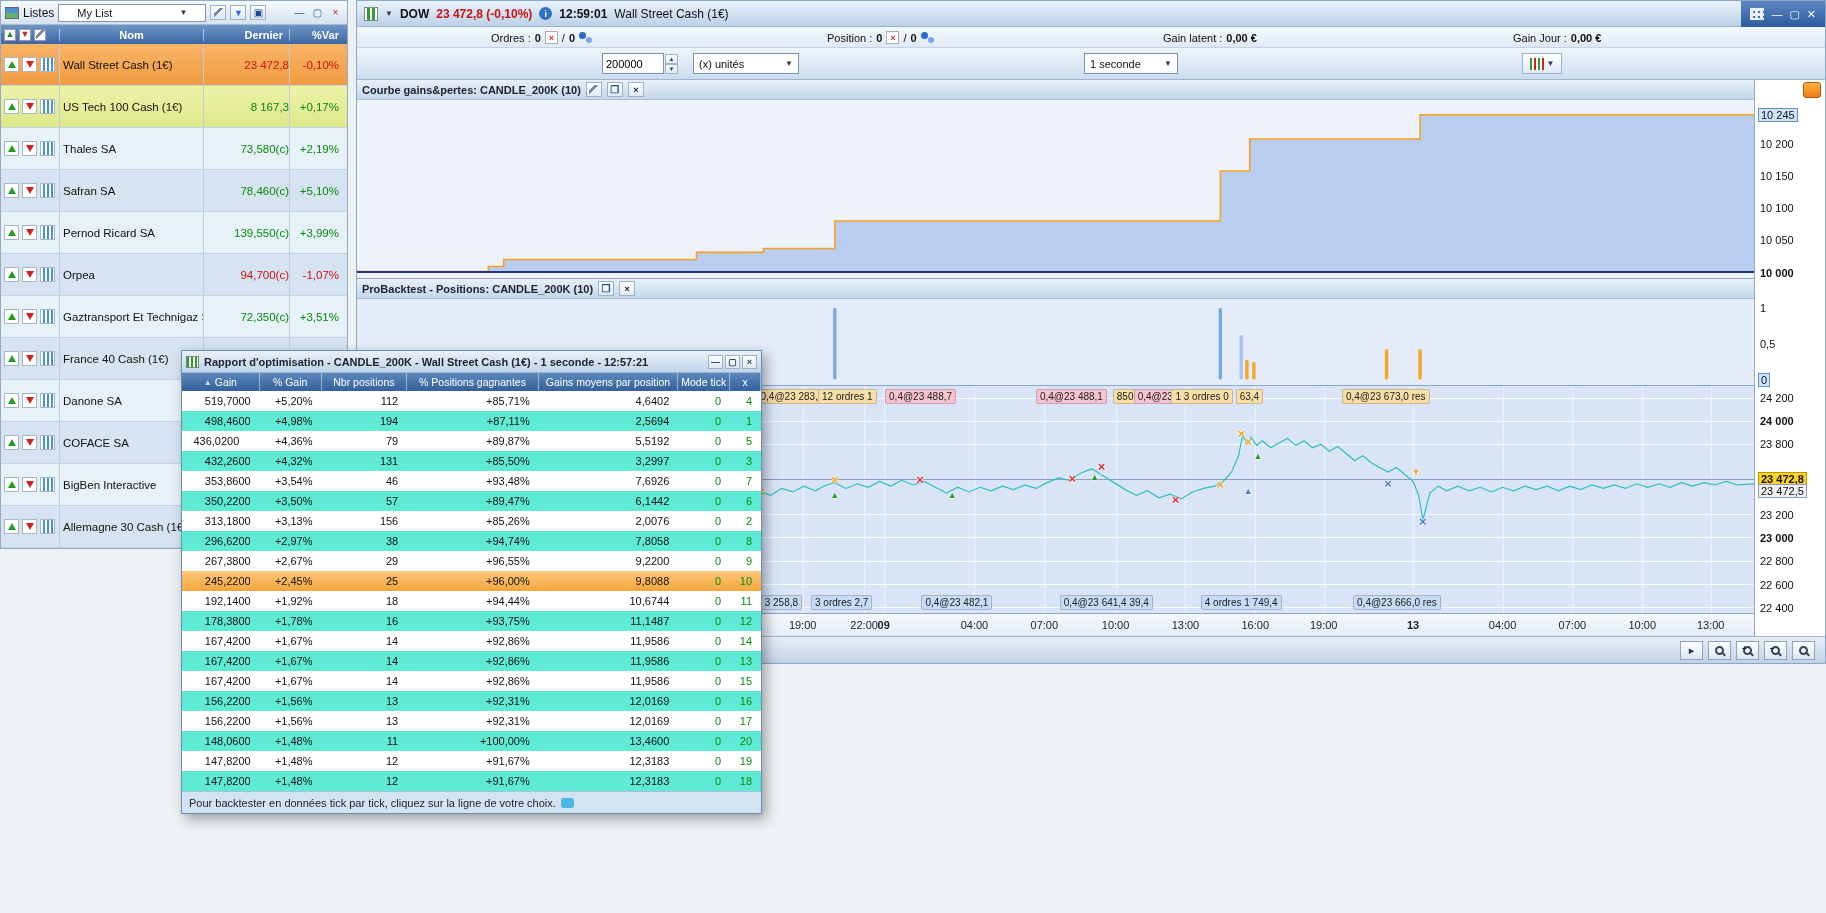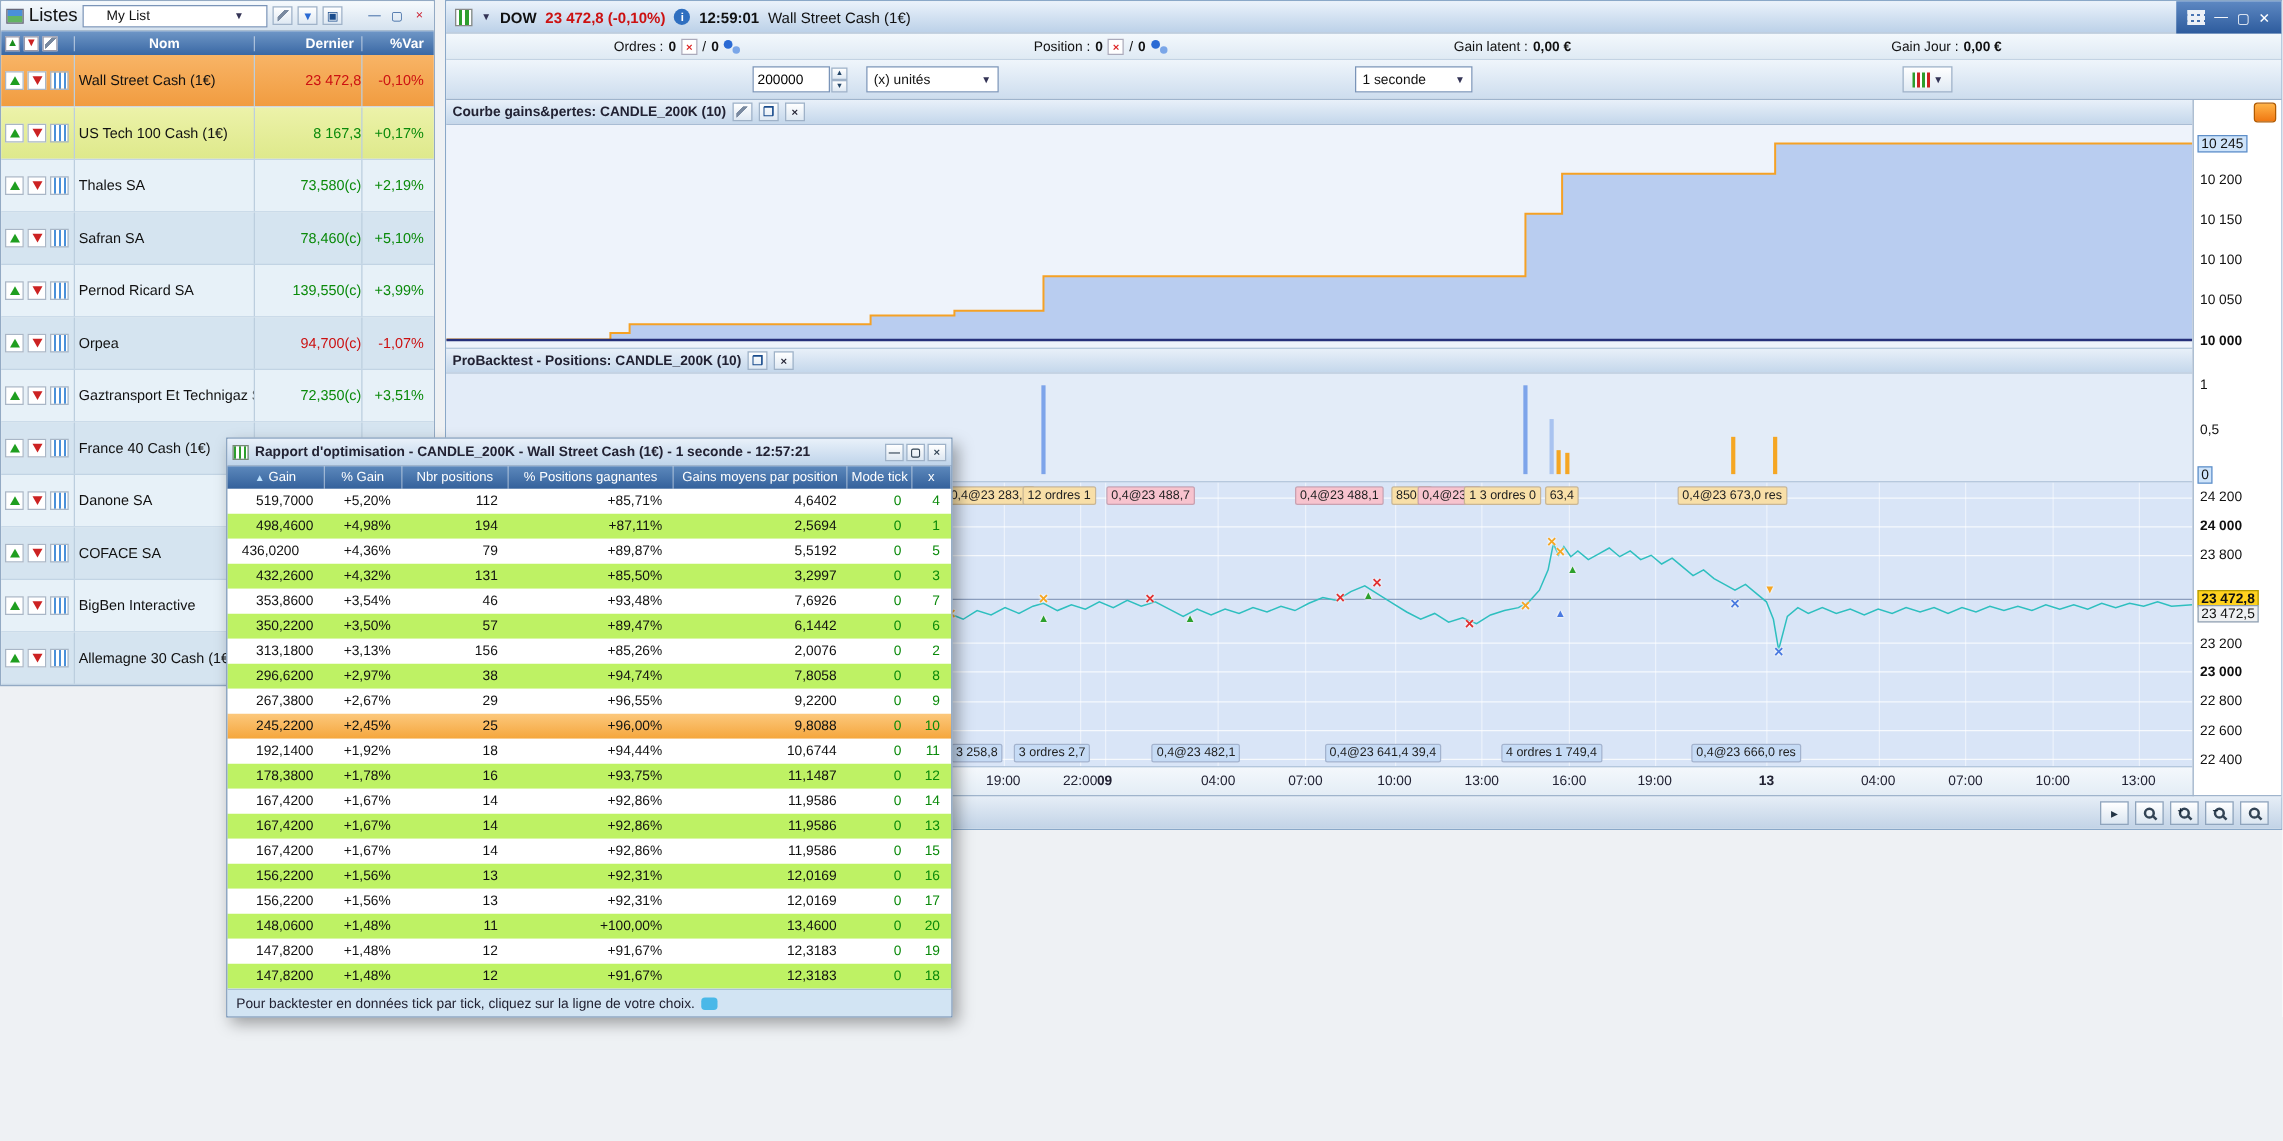--- a/index.html
+++ b/index.html
@@ -3,21 +3,21 @@
 <meta charset="utf-8">
 <style>
   *{box-sizing:border-box;margin:0;padding:0}
   html,body{width:1826px;height:913px}
   body{position:relative;background:#eef1f4;font-family:"Liberation Sans",sans-serif;overflow:hidden;color:#111}
   b{font-weight:bold}
   
   .watchlist{position:absolute;left:0;top:0;width:348px;height:549px;background:#fff;border:1px solid #93aac4}
   .wl-topbar{height:24px;display:flex;align-items:center;gap:4px;padding:0 4px;background:linear-gradient(#f6fafd,#d5e2ef);border-bottom:1px solid #a8bcd0;font-size:11px}
   .wl-listicon{width:14px;height:12px;background:linear-gradient(#4a90d9 50%,#62b462 50%);border:1px solid #667;display:inline-block}
-  .wl-lists-label{font-size:15px}
+  .wl-lists-label{font-size:12px}
   .wl-select{width:148px;height:18px;background:#fff;border:1px solid #7a94b8;font-size:11px;display:flex;align-items:center;justify-content:space-between;padding:0 18px;cursor:pointer}
   .dd{font-size:8px;color:#335}
   .mini-btn{width:16px;height:15px;border:1px solid #9fb2c8;background:linear-gradient(#fff,#dfe9f3);display:inline-flex;align-items:center;justify-content:center;font-size:9px;cursor:pointer}
   .wrench{width:9px;height:9px;background:linear-gradient(135deg,transparent 30%,#7a8aa0 30%,#7a8aa0 55%,transparent 55%);display:inline-block}
   .winglyph{color:#1a4c8c;font-size:10px}
   .wl-controls{margin-left:auto;display:flex;gap:3px}
   .wc{width:15px;height:15px;display:inline-flex;align-items:center;justify-content:center;font-size:10px;color:#2a5a9a;border:1px solid transparent;cursor:pointer}
   .wc.red{color:#c23}
   .wl-header{height:19px;background:linear-gradient(#6e96c6,#3a68a4);color:#fff;font-size:11px;font-weight:bold;display:flex;align-items:center}
   .wlh-icons{width:58px;display:flex;gap:3px;padding-left:3px;align-items:center}
@@ -109,21 +109,21 @@
   .report-title{height:22px;background:linear-gradient(#e9f1fa,#bfd4ea);display:flex;align-items:center;gap:5px;padding:0 4px;font-size:11px;font-weight:bold;color:#223;border-bottom:1px solid #9fb4cc}
   .rt-icon{width:13px;height:12px;background:repeating-linear-gradient(90deg,#2d9e2d 0 2px,#fff 2px 4px);border:1px solid #787;display:inline-block}
   .report-title-text{white-space:nowrap;overflow:hidden}
   .report-controls{margin-left:auto;display:flex;gap:2px}
   .rwc{width:15px;height:14px;border:1px solid #9fb2c8;background:linear-gradient(#fff,#dde7f1);display:inline-flex;align-items:center;justify-content:center;font-size:9px;color:#345;cursor:pointer}
   .rt-head{height:18px;background:linear-gradient(#5c88bc,#34619b);color:#fff;font-size:10.5px;display:flex;align-items:center}
   .rt-hcell{display:inline-flex;align-items:center;justify-content:center;gap:3px;height:100%;border-right:1px solid rgba(255,255,255,.45);overflow:hidden;white-space:nowrap;cursor:pointer}
   .sort-arrow{color:#bfe3ff;font-size:8px}
   .rt-body{height:400px;overflow:hidden}
   .rt-row{height:20px;display:flex;align-items:center;font-size:11px;background:#fff;cursor:pointer}
-  .rt-row.alt{background:#bef264}
+  .rt-row.alt{background:#5eead4}
   .rt-row.hl{background:linear-gradient(#fcc87c,#f5a63c)}
   .rt-cell{display:inline-block;text-align:right;padding-right:9px;white-space:nowrap;overflow:hidden}
   .green{color:#0a8a0a}
   .report-footer{position:absolute;bottom:0;left:0;right:0;height:22px;background:#d2e4f3;display:flex;align-items:center;gap:5px;padding:0 7px;font-size:11px;border-top:1px solid #a8c0d8;color:#223}
   .bubble{width:13px;height:10px;background:#49b8e8;border-radius:3px;position:relative;display:inline-block}
   .bubble::after{content:'';position:absolute;left:2px;bottom:-3px;border:3px solid transparent;border-top-color:#49b8e8}
 </style>
 </head>
 <body>
 

